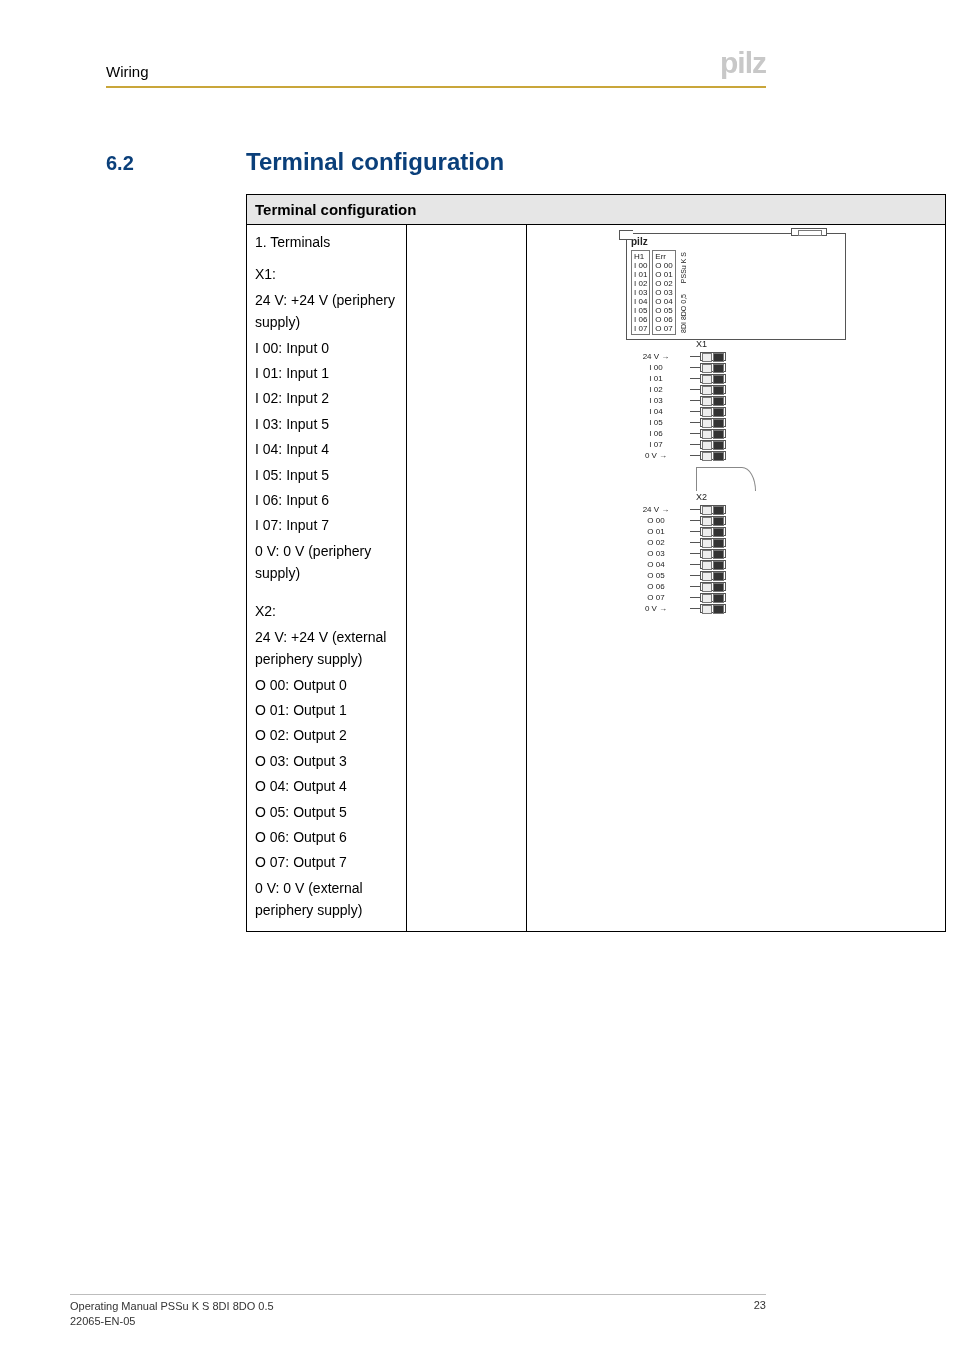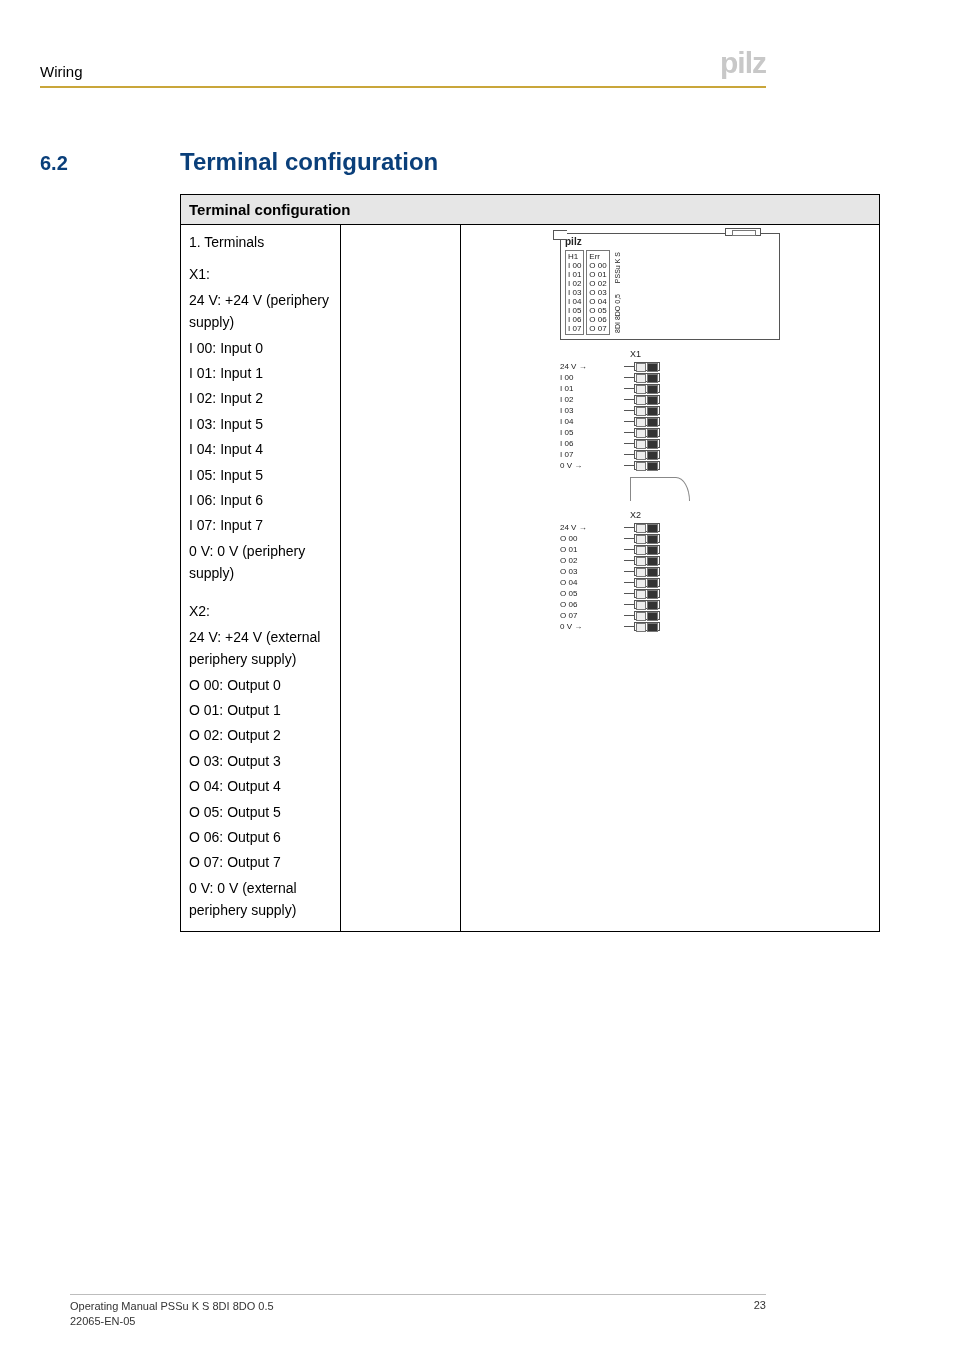--- a/index.html
+++ b/index.html
@@ -1,17 +1,17 @@
 <!DOCTYPE html>
 <html><head>
 <meta charset="utf-8">
 <style>
   * { box-sizing: border-box; margin: 0; padding: 0; }
   html, body { width: 954px; height: 1350px; font-family: Arial, Helvetica, sans-serif; background: #fff; color: #000; }
-  .page { width: 836px; height: 1350px; position: relative; padding: 46px 70px 40px 40px; }
+  .page { width: 836px; height: 1350px; position: relative; padding: 46px 70px 40px 106px; }
   .header { display: flex; justify-content: space-between; align-items: flex-end; padding-bottom: 4px; }
   .header-left { font-size: 15px; }
   .logo { font-size: 30px; font-weight: 700; letter-spacing: -1px; color: #c8c8c8; }
   .hr-gold { height: 2px; background: #c9a63a; margin-top: 2px; }
   .section-row { display: flex; align-items: baseline; margin-top: 60px; margin-bottom: 18px; }
   .section-num { width: 140px; font-size: 20px; font-weight: 700; color: #0a3f7a; }
   .section-title { font-size: 24px; font-weight: 700; color: #0a3f7a; }
   .table-wrap { margin-left: 140px; width: 700px; border: 1px solid #000; }
   .table-header { background: #e6e6e6; font-weight: 700; padding: 6px 8px; border-bottom: 1px solid #000; font-size: 15px; }
   .table-row { display: flex; }
@@ -31,25 +31,25 @@
   .mod-top { border: 1px solid #555; padding: 3px 4px 4px 4px; position: relative; }
   .mod-brand { font-size: 10px; font-weight: 700; }
   .mod-top-grid { display: flex; gap: 2px; margin-top: 3px; }
   .mod-col { border: 1px solid #777; padding: 1px 1px; display:flex; flex-direction:column; gap:0; }
   .mod-col div { height: 9px; display:flex; align-items:center; padding:0 1px; }
   .mod-side { display:flex; flex-direction:column; justify-content:space-between; padding:2px 0 2px 2px; font-size:7px; }
   .mod-side span { writing-mode: vertical-rl; transform: rotate(180deg); letter-spacing: 0; }
   .mod-conn { position:absolute; top:-6px; right:18px; width:36px; height:8px; border:1px solid #555; background:#fff; }
   .mod-conn::before{content:"";position:absolute;left:6px;top:1px;width:22px;height:4px;border:1px solid #777;}
   .mod-hook { position:absolute; top:-4px; left:-8px; width:14px; height:10px; border:1px solid #555; border-right:none; background:#fff;}
-  .term-block { margin-top:10px; }
+  .term-block { }
   .term-block .blk-label { font-size:9px; margin-bottom:2px; margin-left:70px; }
   .term-rows { display:flex; flex-direction:column; }
   .term-row { display:flex; align-items:center; height:11px; }
-  .term-row .lbl { width:64px; text-align:left; padding-right:4px; font-size:8px; }
+  .term-row .lbl { width:64px; text-align:center; padding-right:4px; font-size:8px; }
   .term-row .dash { width:10px; height:1px; background:#555; }
   .term-row .slot { width:26px; height:9px; border:1px solid #555; margin-left:0; display:flex; }
   .term-row .slot::before{content:"";width:8px;height:7px;border:1px solid #777;margin:0 1px; background:#eee;}
   .term-row .slot::after{content:"";flex:1;height:7px;border:1px solid #777;margin:0 1px 0 0;background:#333;}
   .gap-shape { margin:6px 0 2px 70px; width:60px; height:24px; border:1px solid #888; border-top-left-radius:0; border-top-right-radius:14px 24px; border-bottom:none; }
 </style>
 </head>
 <body>
 <div class="page">
 

